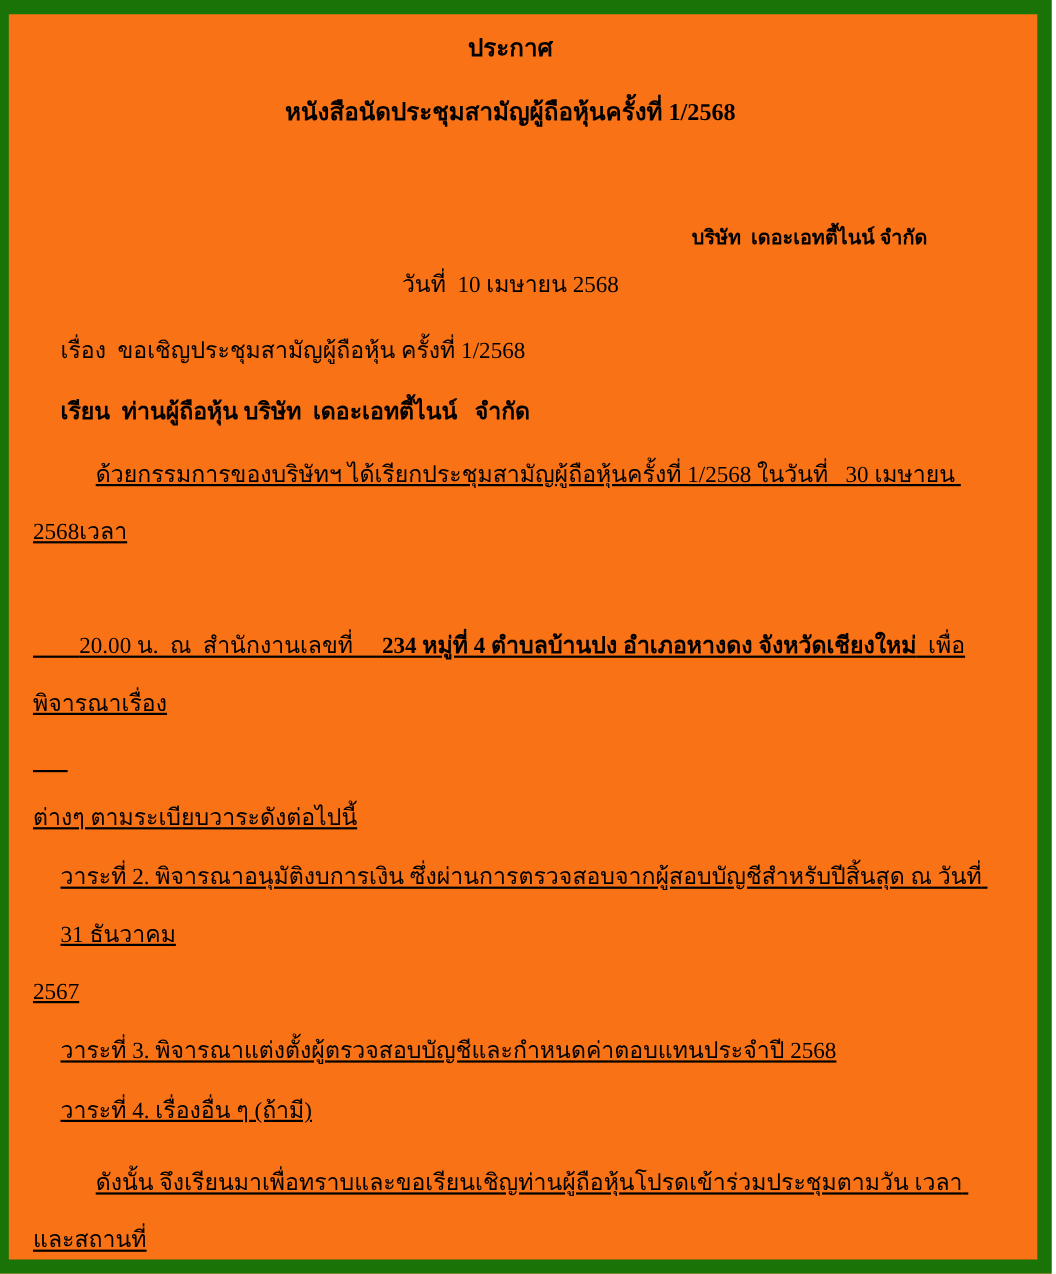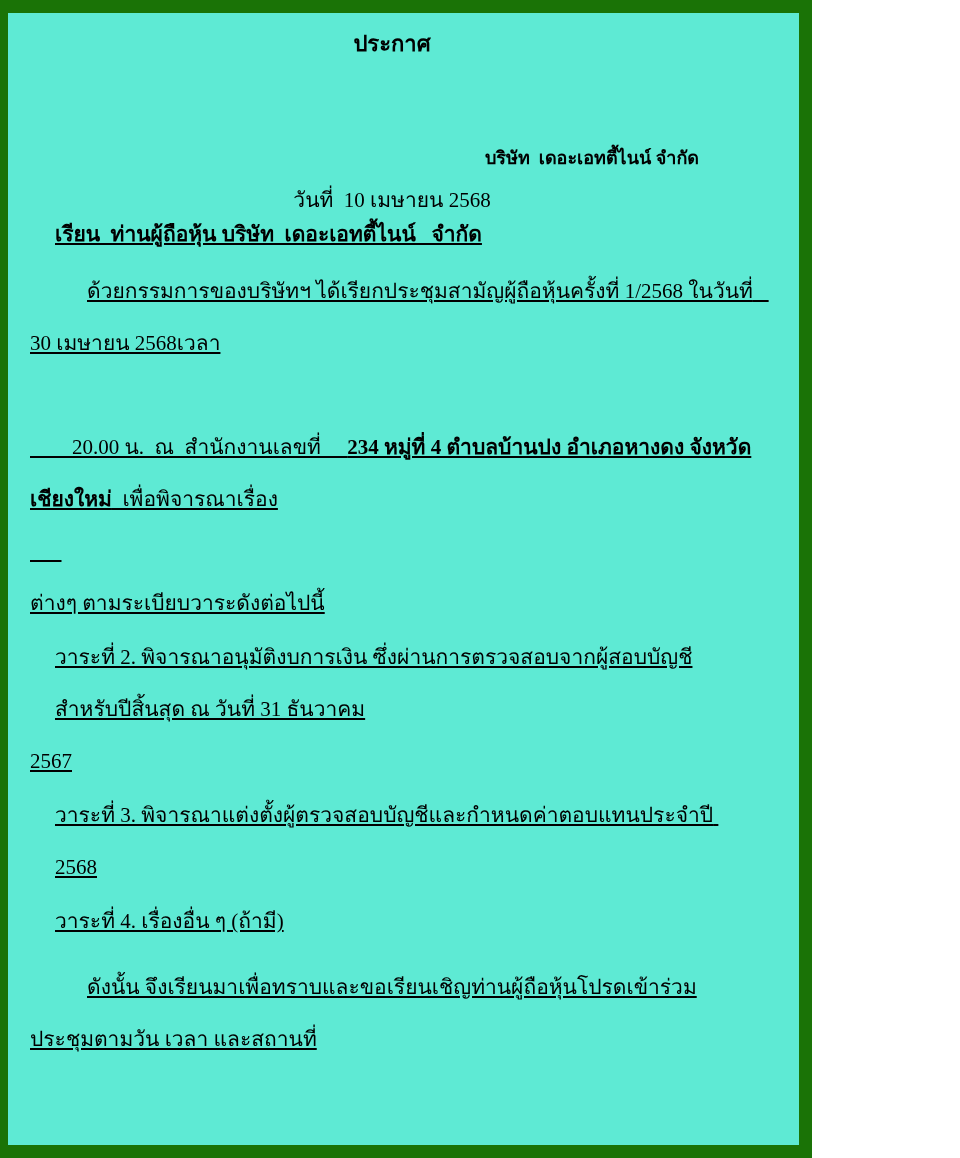--- a/index.html
+++ b/index.html
@@ -2,24 +2,24 @@
 <html><head>
 <meta charset="utf-8">
 <style>
   html, body {
     margin: 0;
     padding: 0;
     background: #ffffff;
   }
   .page {
     position: relative;
-    width: 812px;
+    width: 956px;
     height: 1158px;
     box-sizing: border-box;
-    background: #5eead4;
+    background: #f97316;
     border-style: solid;
     border-color: #1a7306;
     border-top-width: 13px;
     border-right-width: 13px;
     border-bottom-width: 13px;
     border-left-width: 8px;
     overflow: hidden;
     font-family: "Liberation Serif", "DejaVu Serif", serif;
     color: #000000;
   }
@@ -50,21 +50,21 @@
     text-align: center;
     line-height: 34px;
     margin-top: 8px;
   }
   .meta-line {
     font-size: 21px;
     line-height: 34px;
     padding-left: 25px;
   }
   .subject-line { margin-top: 26px; }
-  .to-line { font-weight: bold; text-decoration: underline; }
+  .to-line { margin-top: 22px; font-weight: bold; }
   .bodyline {
     font-size: 21px;
     line-height: 52px;
     text-decoration: underline;
   }
   .para { margin-top: 14px; }
   .firstline-indent { text-indent: 57px; }
   .agenda-line {
     padding-left: 25px;
     margin-top: 2px;
@@ -72,25 +72,27 @@
   .bold { font-weight: bold; }
 </style>
 </head>
 <body>
 
 <div class="page">
   <div class="inner">
 
     <div class="heading title line">ประกาศ</div>
 
+    <div class="heading subtitle line">หนังสือนัดประชุมสามัญผู้ถือหุ้นครั้งที่ 1/2568</div>
 
     <div class="company-line line">บริษัท  เดอะเอทตี้ไนน์ จำกัด</div>
 
     <div class="date-line line">วันที่  10 เมษายน 2568</div>
 
+    <div class="meta-line subject-line line">เรื่อง  ขอเชิญประชุมสามัญผู้ถือหุ้น ครั้งที่ 1/2568</div>
 
     <div class="meta-line to-line line">เรียน  ท่านผู้ถือหุ้น บริษัท  เดอะเอทตี้ไนน์   จำกัด</div>
 
     <div class="para">
       <div class="bodyline firstline-indent line">ด้วยกรรมการของบริษัทฯ ได้เรียกประชุมสามัญผู้ถือหุ้นครั้งที่ 1/2568 ในวันที่   30 เมษายน 2568เวลา</div>
       <div class="bodyline line">
         <span>20.00 น.  ณ  สำนักงานเลขที่     </span><span class="bold">234 หมู่ที่ 4 ตำบลบ้านปง อำเภอหางดง จังหวัดเชียงใหม่</span><span>  เพื่อพิจารณาเรื่อง</span>
       </div>
       <div class="bodyline line">ต่างๆ ตามระเบียบวาระดังต่อไปนี้</div>
     </div>

